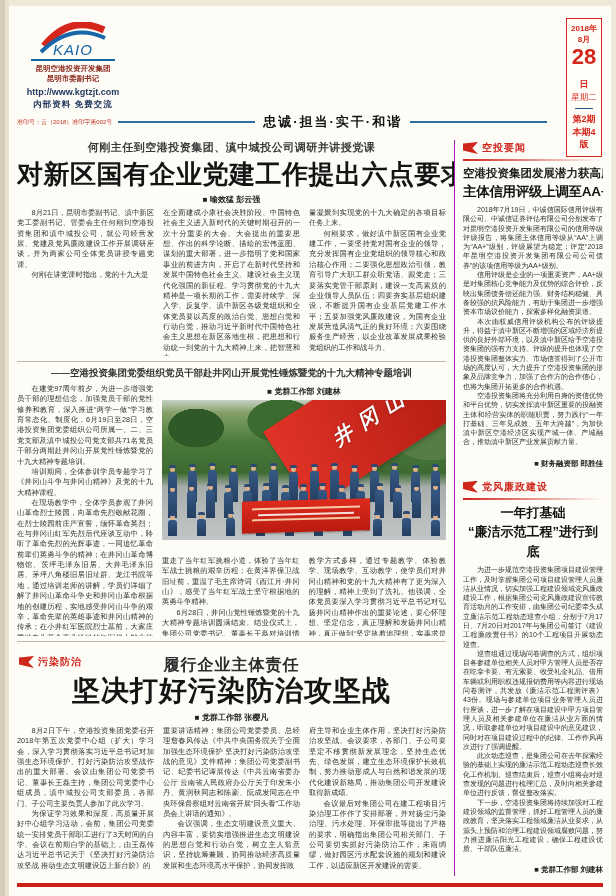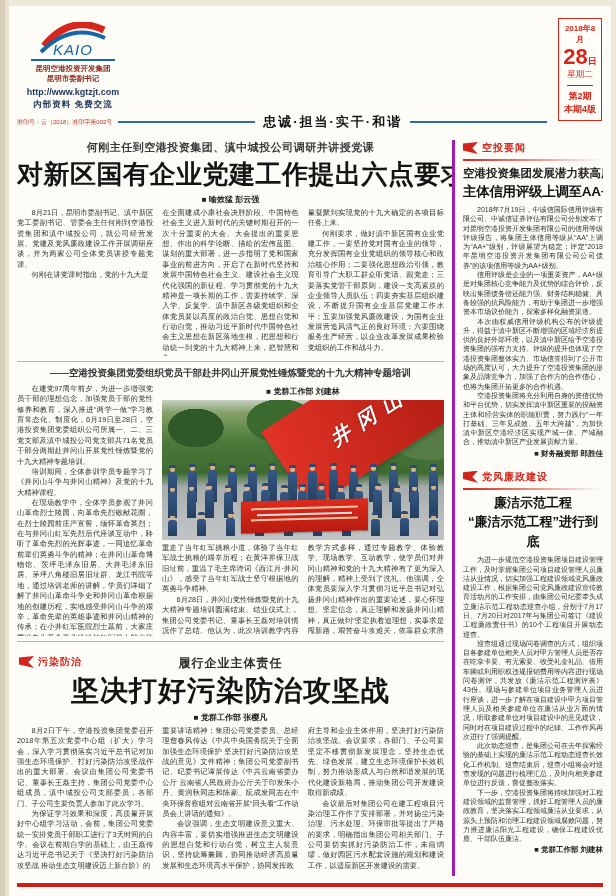--- a/index.html
+++ b/index.html
@@ -12,43 +12,43 @@
   .logo-block{position:absolute;left:0;top:12px;width:112px;text-align:center;}
   .logo-swoosh{display:block;margin:0 auto;}
   .logo-text{font-size:15px;font-weight:normal;font-style:italic;color:#1565a8;letter-spacing:1px;line-height:1;margin-top:-14px;}
   .logo-sub{height:2px;background:#1565a8;margin:2px 14px 3px;}
   .org{font-size:7.5px;font-weight:bold;color:#8f2f22;line-height:1.35;}
   .website{font-size:9px;font-weight:bold;color:#23395e;margin-top:3px;}
   .note{font-size:8.5px;font-weight:bold;color:#23395e;margin-top:2px;letter-spacing:1px;}
   .masthead-title{position:absolute;left:104px;top:2px;width:344px;text-align:center;color:#d4261b;
       font-family:"DejaVu Serif",serif;font-weight:900;font-size:62px;line-height:1.35;letter-spacing:-3px;
       text-shadow:1px 0 0 #d4261b,0 1px 0 #d4261b;white-space:nowrap;}
-  .datebox{position:absolute;right:1px;top:8px;width:44px;border:1px solid #d4261b;color:#d4261b;text-align:center;
+  .datebox{position:absolute;right:1px;top:8px;width:36px;border:1px solid #d4261b;color:#d4261b;text-align:center;
       padding:4px 2px 5px;box-sizing:border-box;background:#fffdf8;}
   .db-month{font-size:8px;font-weight:bold;}
   .db-day{font-size:22px;font-weight:bold;line-height:1.05;}
   .db-day span{font-size:9px;font-weight:bold;text-align:right;}
   .db-week{font-size:8.5px;margin-top:1px;}
   .db-rule{border:0;border-top:1px solid #23558c;margin:4px 6px;}
   .db-issue,.db-pages{font-size:9px;font-weight:bold;line-height:1.4;}
   .slogan-row{position:absolute;left:0;top:103px;width:530px;display:flex;align-items:center;}
   .license{font-size:6px;color:#c03325;white-space:nowrap;margin-right:6px;}
   .slogan-line{flex:1;height:2px;background:#2e6da4;}
   .slogan{font-size:13px;font-weight:bold;color:#111;letter-spacing:2px;margin:0 8px;white-space:nowrap;}
 
   
   .content{display:flex;height:736px;overflow:hidden;margin-top:4px;}
-  .main{width:438px;border-right:3px solid #a21caf;padding-right:8px;box-sizing:border-box;overflow:hidden;}
+  .main{width:438px;border-right:1px solid #a21caf;padding-right:8px;box-sizing:border-box;overflow:hidden;}
   .sidebar{flex:1;padding-left:8px;overflow:hidden;}
 
   
   p.body{font-size:7.3px;line-height:1.42;text-align:justify;text-indent:2em;margin:0;color:#303030;}
   p.body.cont{text-indent:0;}
   .byline{text-align:center;font-size:8px;font-weight:bold;color:#222;margin:2px 0 3px;}
-  .sign{text-align:right;font-size:7.5px;font-weight:bold;color:#222;margin-top:2px;}
+  .sign{text-align:right;font-size:7.5px;font-weight:bold;color:#222;margin-top:12px;}
   hr.rule{border:0;border-top:1px solid #beb7a6;margin:5px 0;}
   .tag{display:inline-flex;align-items:center;gap:4px;}
   .tag .flag{width:15px;height:12px;background:#d0271d;clip-path:polygon(0 12%,100% 0,62% 52%,100% 100%,0 70%);}
   .tag .tag-label{font-size:10px;font-weight:bold;color:#d0271d;letter-spacing:1px;}
   .tag-underline{height:2px;background:linear-gradient(90deg,#d0271d,rgba(208,39,29,0));margin-top:1px;}
 
   
   .kicker{text-align:center;font-size:11px;font-weight:600;color:#3a3a3a;letter-spacing:0.5px;}
   .headline1{text-align:center;font-size:26px;font-weight:800;color:#141414;letter-spacing:0.5px;margin:2px 0 2px;white-space:nowrap;}
   .cols{display:flex;gap:9px;overflow:hidden;}
@@ -71,27 +71,27 @@
       transform:rotate(-33deg);display:flex;align-items:center;justify-content:center;box-shadow:0 2px 4px rgba(0,0,0,.25);}
   .photo-flag .flag-text{color:#fff;font-family:"DejaVu Serif",serif;font-weight:bold;font-style:italic;font-size:20px;letter-spacing:10px;text-shadow:0 0 2px #7a0d06;}
   .p-row{position:absolute;left:6px;right:6px;display:flex;justify-content:space-between;align-items:flex-end;}
   .person{width:9px;background:linear-gradient(#355884,#243f60);border-radius:3px 3px 0 0;position:relative;}
   .person::before{content:'';position:absolute;top:-5px;left:2px;width:5px;height:5px;border-radius:50%;background:#d7b08d;}
   .person::after{content:'';position:absolute;top:-7px;left:1px;width:7px;height:3px;border-radius:2px 2px 0 0;background:#2c4a72;}
   .photo-banner{position:absolute;left:28%;bottom:8px;width:45%;height:32px;background:linear-gradient(180deg,#dd2b1d,#b91b10);
       transform:skewY(-1.5deg);z-index:3;box-shadow:0 1px 2px rgba(0,0,0,.3);padding-top:4px;box-sizing:border-box;}
   .photo-banner i{display:block;height:2px;margin:3px 10px 0;background:rgba(255,240,200,.8);}
   .photo-banner i:nth-child(2){margin:4px 16px 0;background:rgba(255,255,255,.85);}
-  .s2-below{display:flex;gap:9px;flex:1;overflow:hidden;margin-top:3px;}
+  .s2-below{display:flex;gap:9px;flex:1;overflow:hidden;margin-top:16px;}
   .s2-below .col{flex:1;overflow:hidden;}
 
   
   .s3-tagrow{position:relative;height:16px;margin-top:13px;}
   .s3-tagrow .tag{position:absolute;left:2px;top:0;}
-  .kicker3{text-align:center;font-size:12px;font-weight:bold;color:#2c2c2c;letter-spacing:1px;}
+  .kicker3{text-align:center;font-size:16px;font-weight:bold;color:#2c2c2c;letter-spacing:1px;}
   .headline3{text-align:center;font-size:28px;font-weight:800;color:#141414;letter-spacing:1px;margin:1px 0 1px;white-space:nowrap;}
   .s3-cols{height:146px;}
 
   
   .side-article p.body{font-size:7px;line-height:1.33;}
   .side-t-small{text-align:center;font-size:11.5px;font-weight:600;color:#1d1d1d;margin-top:5px;white-space:nowrap;}
   .side-t-big{text-align:center;font-size:13.5px;font-weight:800;color:#111;letter-spacing:-0.3px;margin:2px 0 4px;white-space:nowrap;}
   .side-t2{text-align:center;font-size:13px;font-weight:800;color:#111;line-height:1.5;margin:3px 0 4px;}
   .side-gap{height:10px;}
 
@@ -288,21 +288,21 @@
 
         <div class="side-gap"></div>
 
         <div class="side-article">
           <span class="tag">
             <span class="flag"></span>
             <span class="tag-label">党风廉政建设</span>
           </span>
           <div class="tag-underline"></div>
           <div class="side-t2">
-            <div>廉洁示范工程</div>
+            <div>一年打基础</div>
             <div>“廉洁示范工程”进行到底</div>
           </div>
           <p class="body">为进一步规范空港投资集团项目建设管理工作，及时掌握集团公司项目建设管理人员廉洁从业情况，切实加强工程建设领域党风廉政建设工作，根据集团公司党风廉政建设宣传教育活动月的工作安排，由集团公司纪委牵头成立廉洁示范工程动态巡查小组，分别于7月17日、7月20日对2017年与集团公司签订《建设工程廉政责任书》的10个工程项目开展动态巡查。</p>
           <p class="body">巡查组通过现场问卷调查的方式，组织项目各参建单位相关人员对甲方管理人员是否存在吃拿卡要、有无索要、收受礼金礼品、借用车辆或利用职权违规报销费用等内容进行现场问卷测评，共发放《廉洁示范工程测评表》43份。现场与参建单位项目业务管理人员进行座谈，进一步了解在项目建设中甲方项目管理人员及相关参建单位在廉洁从业方面的情况，听取参建单位对项目建设中的意见建议，同时对在项目建设过程中的纪律、工作作风再次进行了强调提醒。</p>
           <p class="body">此次动态巡查，是集团公司在去年探索经验的基础上实现的廉洁示范工程动态巡查长效化工作机制。巡查结束后，巡查小组将会对巡查发现的问题进行梳理汇总，及时向相关参建单位进行反馈，督促整改落实。</p>
           <p class="body">下一步，空港投资集团将持续加强对工程建设领域的监督管理，抓好工程管理人员的廉政教育，坚决落实工程领域廉洁从业要求，从源头上预防和治理工程建设领域腐败问题，努力推进廉洁阳光工程建设，确保工程建设优质、干部队伍廉洁。</p>
           <div class="sign">■ 党群工作部 刘建林</div>
         </div>
 
       </div>

